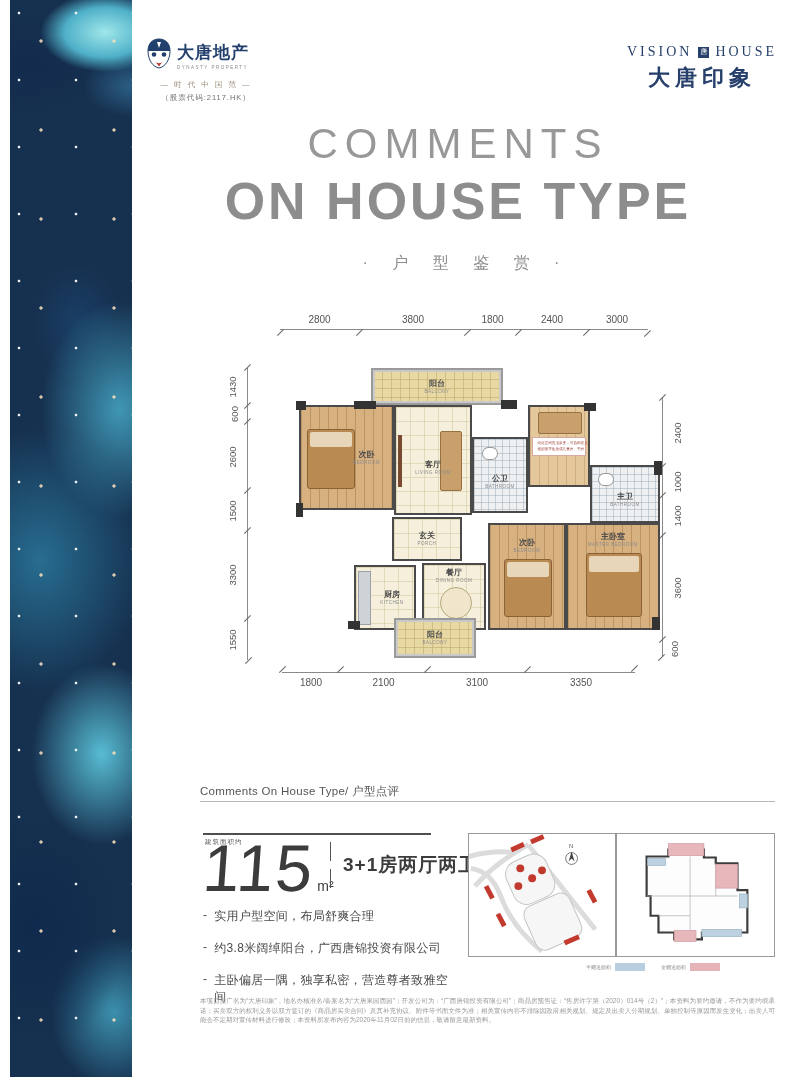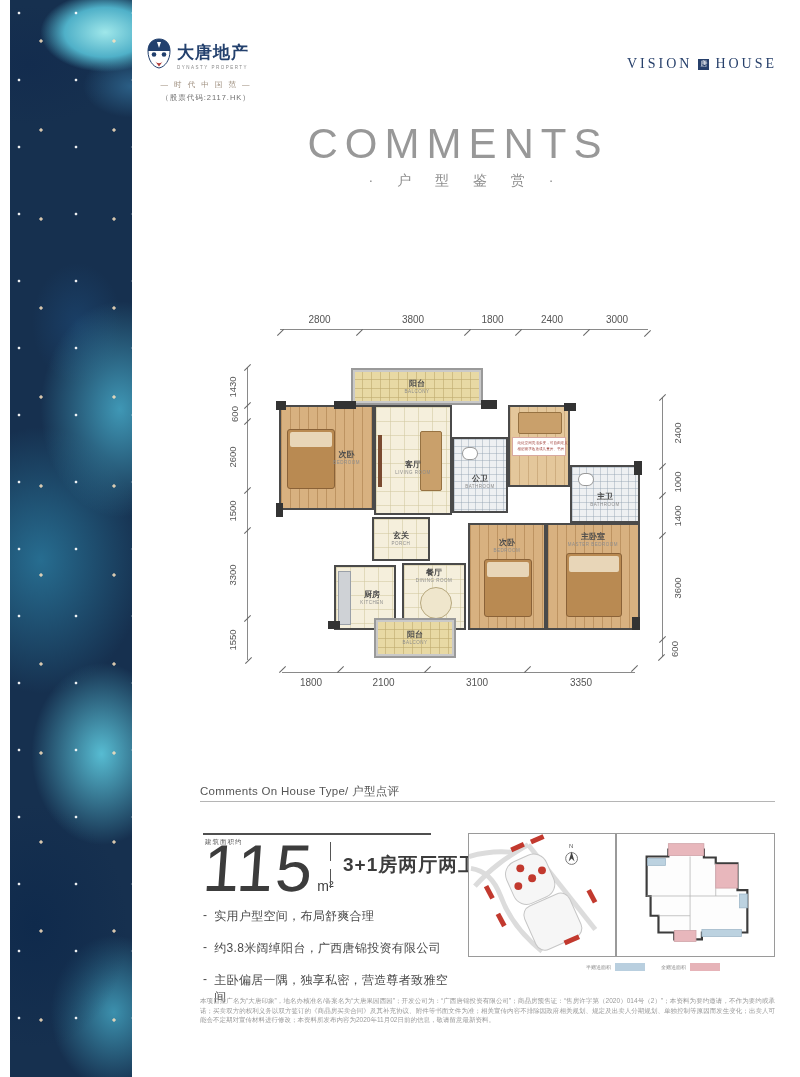--- a/index.html
+++ b/index.html
@@ -32,30 +32,30 @@
   }
 
   
   .brandL { position:absolute; left:146px; top:38px; width:140px; }
   .brandL .row { display:flex; align-items:center; gap:5px; }
   .brandL .name-cn { font-size:17px; font-weight:bold; color:#23406d; letter-spacing:1px; font-family:"Liberation Serif", serif; }
   .brandL .name-en { font-size:4.5px; color:#8a8a8a; letter-spacing:1.5px; margin-top:1px; }
   .brandL .slogan { font-size:7.5px; color:#9b8b7a; letter-spacing:2px; margin-top:7px; text-align:center; width:120px; }
   .brandL .stock { font-size:7.5px; color:#6e6e6e; letter-spacing:1px; margin-top:3px; text-align:center; width:120px; }
 
-  .brandR { position:absolute; left:626px; top:56px; width:152px; text-align:center; color:#27406b; }
+  .brandR { position:absolute; left:626px; top:44px; width:152px; text-align:center; color:#27406b; }
   .brandR .en { font-family:"Liberation Serif", serif; font-size:14px; letter-spacing:3px; display:flex; align-items:center; justify-content:center; gap:6px; }
   .brandR .seal { display:inline-block; width:11px; height:11px; background:#27406b; color:#fff; font-size:7px; line-height:11px; letter-spacing:0; }
   .brandR .cn { font-size:22px; font-weight:bold; letter-spacing:5px; margin-top:3px; }
 
   
   .title { position:absolute; left:133px; top:120px; width:650px; text-align:center; color:#989898; }
   .title .t1 { font-size:42px; letter-spacing:7px; font-weight:200; }
   .title .t2 { font-size:52px; letter-spacing:3px; font-weight:bold; color:#8d8d8d; margin-top:3px; }
-  .title .t3 { font-size:14px; letter-spacing:10px; color:#8d8d8d; margin-top:4px;padding-left:16px; }
+  .title .t3 { font-size:16px; letter-spacing:10px; color:#8d8d8d; margin-top:22px;padding-left:16px; }
 
   
   .hdim { position:absolute; display:flex; height:18px; }
   .hseg { position:relative; border-bottom:1px solid #8a8a8a; height:100%; }
   .hseg::before { content:""; position:absolute; left:-4px; bottom:-4px; width:9px; height:1px; background:#666; transform:rotate(-45deg); }
   .hdim::after { content:""; position:absolute; right:-4px; bottom:-4px; width:9px; height:1px; background:#666; transform:rotate(-45deg); }
   .hseg span { position:absolute; left:50%; transform:translateX(-50%); bottom:4px; font-size:10px; color:#555; }
   .hdim.below { height:16px; }
   .hdim.below .hseg { border-bottom:none; border-top:1px solid #8a8a8a; }
   .hdim.below .hseg::before { bottom:auto; top:-4px; }
@@ -66,21 +66,21 @@
   .vseg { position:relative; width:100%; border-right:1px solid #8a8a8a; }
   .vseg::before { content:""; position:absolute; top:-1px; right:-5px; width:9px; height:1px; background:#666; transform:rotate(-45deg); }
   .vdim::after { content:""; position:absolute; bottom:-1px; right:-5px; width:9px; height:1px; background:#666; transform:rotate(-45deg); }
   .vseg span { position:absolute; top:50%; right:4px; transform:translateY(-50%) rotate(-90deg); font-size:9.5px; color:#555; white-space:nowrap; }
   .vdim.rside .vseg { border-right:none; border-left:1px solid #8a8a8a; }
   .vdim.rside .vseg::before { right:auto; left:-5px; }
   .vdim.rside::after { right:auto; left:-5px; }
   .vdim.rside .vseg span { right:auto; left:4px; }
 
   
-  .plan { position:absolute; left:276px; top:365px; width:368px; height:295px; }
+  .plan { position:absolute; left:296px; top:365px; width:368px; height:295px; }
   .room { position:absolute; border:2px solid #4a4a4a; background:#f5efdc; }
   .room.grid { background-image:linear-gradient(rgba(210,200,160,.55) 1px, rgba(0,0,0,0) 1px), linear-gradient(90deg, rgba(210,200,160,.55) 1px, rgba(0,0,0,0) 1px); background-size:14px 14px; }
   .room.balc { background:#e8d9a4; border:2px solid #9a9a9a; box-shadow:inset 0 0 0 2px #c9c9c9;
     background-image:linear-gradient(rgba(190,170,110,.6) 1px, rgba(0,0,0,0) 1px), linear-gradient(90deg, rgba(190,170,110,.6) 1px, rgba(0,0,0,0) 1px); background-size:9px 9px; }
   .room.wood { background:#d8b180; background-image:linear-gradient(90deg, rgba(120,70,20,.28) 1px, rgba(0,0,0,0) 1px); background-size:9px 100%; }
   .room.wood2 { background:#e4c79b; background-image:linear-gradient(90deg, rgba(130,85,30,.22) 1px, rgba(0,0,0,0) 1px); background-size:9px 100%; }
   .room.tile { background:#eef0f2; background-image:linear-gradient(rgba(150,165,180,.45) 1px, rgba(0,0,0,0) 1px), linear-gradient(90deg, rgba(150,165,180,.45) 1px, rgba(0,0,0,0) 1px); background-size:7px 7px; }
   .rlabel { position:absolute; left:50%; top:50%; transform:translate(-50%,-50%); text-align:center; line-height:1.25; pointer-events:none; }
   .rlabel .cn { display:block; font-size:8px; color:#4c4c4c; font-weight:bold; white-space:nowrap; }
   .rlabel .en { display:block; font-size:4.5px; color:#8c8c8c; letter-spacing:.5px; white-space:nowrap; }
@@ -151,24 +151,26 @@
     <div class="slogan">— 时 代 中 国 范 —</div>
     <div class="stock">（股票代码:2117.HK）</div>
   </div>
 
   <div class="brandR">
     <div class="en">
       <span>VISION</span>
       <span class="seal">唐</span>
       <span>HOUSE</span>
     </div>
+    <div class="cn">大唐印象</div>
   </div>
 
   <div class="title">
     <div class="t1">COMMENTS</div>
+    <div class="t2">ON HOUSE TYPE</div>
     <div class="t3">· 户 型 鉴 赏 ·</div>
   </div>
 
   <div class="hdim" style="left:280px;top:312px;width:368px">
     <div class="hseg" style="width:79px">
         <span>2800</span>
       </div>
     <div class="hseg" style="width:108px">
         <span>3800</span>
       </div>
@@ -280,21 +282,21 @@
     </div>
 
     <div class="room tile" style="left:294px;top:100px;width:70px;height:58px">
       <div class="toilet" style="left:6px;top:6px;width:16px;height:13px"></div>
       <div class="rlabel" style="top:62%">
           <span class="cn">主卫</span>
           <span class="en">BATHROOM</span>
         </div>
     </div>
 
-    <div class="room grid" style="left:96px;top:152px;width:58px;height:44px">
+    <div class="room grid" style="left:96px;top:152px;width:70px;height:44px">
       <div class="rlabel">
           <span class="cn">玄关</span>
           <span class="en">PORCH</span>
         </div>
     </div>
 
     <div class="room grid" style="left:126px;top:198px;width:64px;height:67px">
       <div class="tbl" style="left:16px;top:22px;width:32px;height:32px"></div>
       <div class="rlabel" style="top:18%">
           <span class="cn">餐厅</span>

